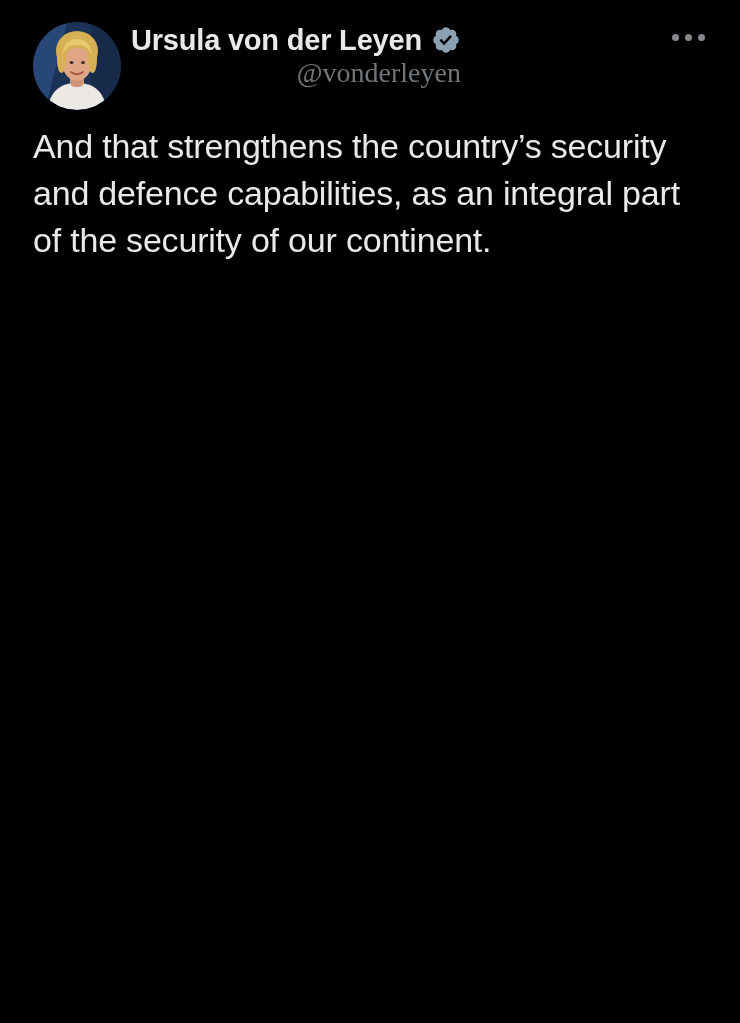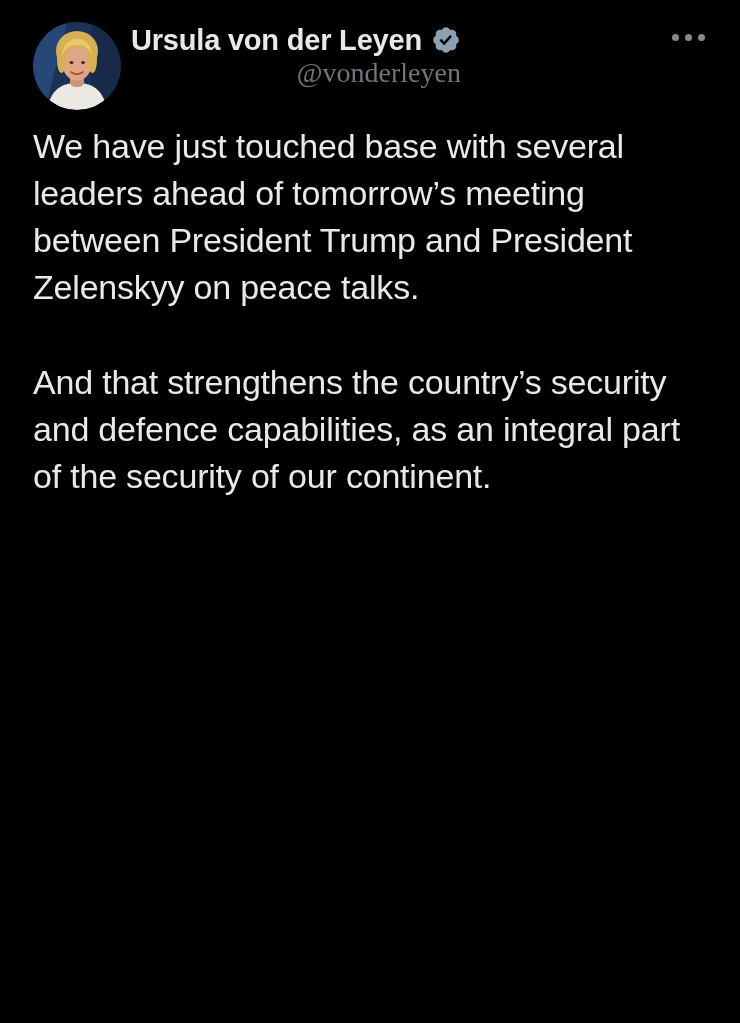--- a/index.html
+++ b/index.html
@@ -155,22 +155,18 @@
 
     <div class="more-button">
       <span class="dot"></span>
       <span class="dot"></span>
       <span class="dot"></span>
     </div>
 
   </header>
 
   <main class="tweet-body">
-    <p>We have just touched base with several
-leaders ahead of tomorrow’s meeting
-between President Trump and President
-Zelenskyy on peace talks.</p>
     <p>And that strengthens the country’s security
 and defence capabilities, as an integral part
 of the security of our continent.</p>
   </main>
 
 </div>
 
 </body></html>

